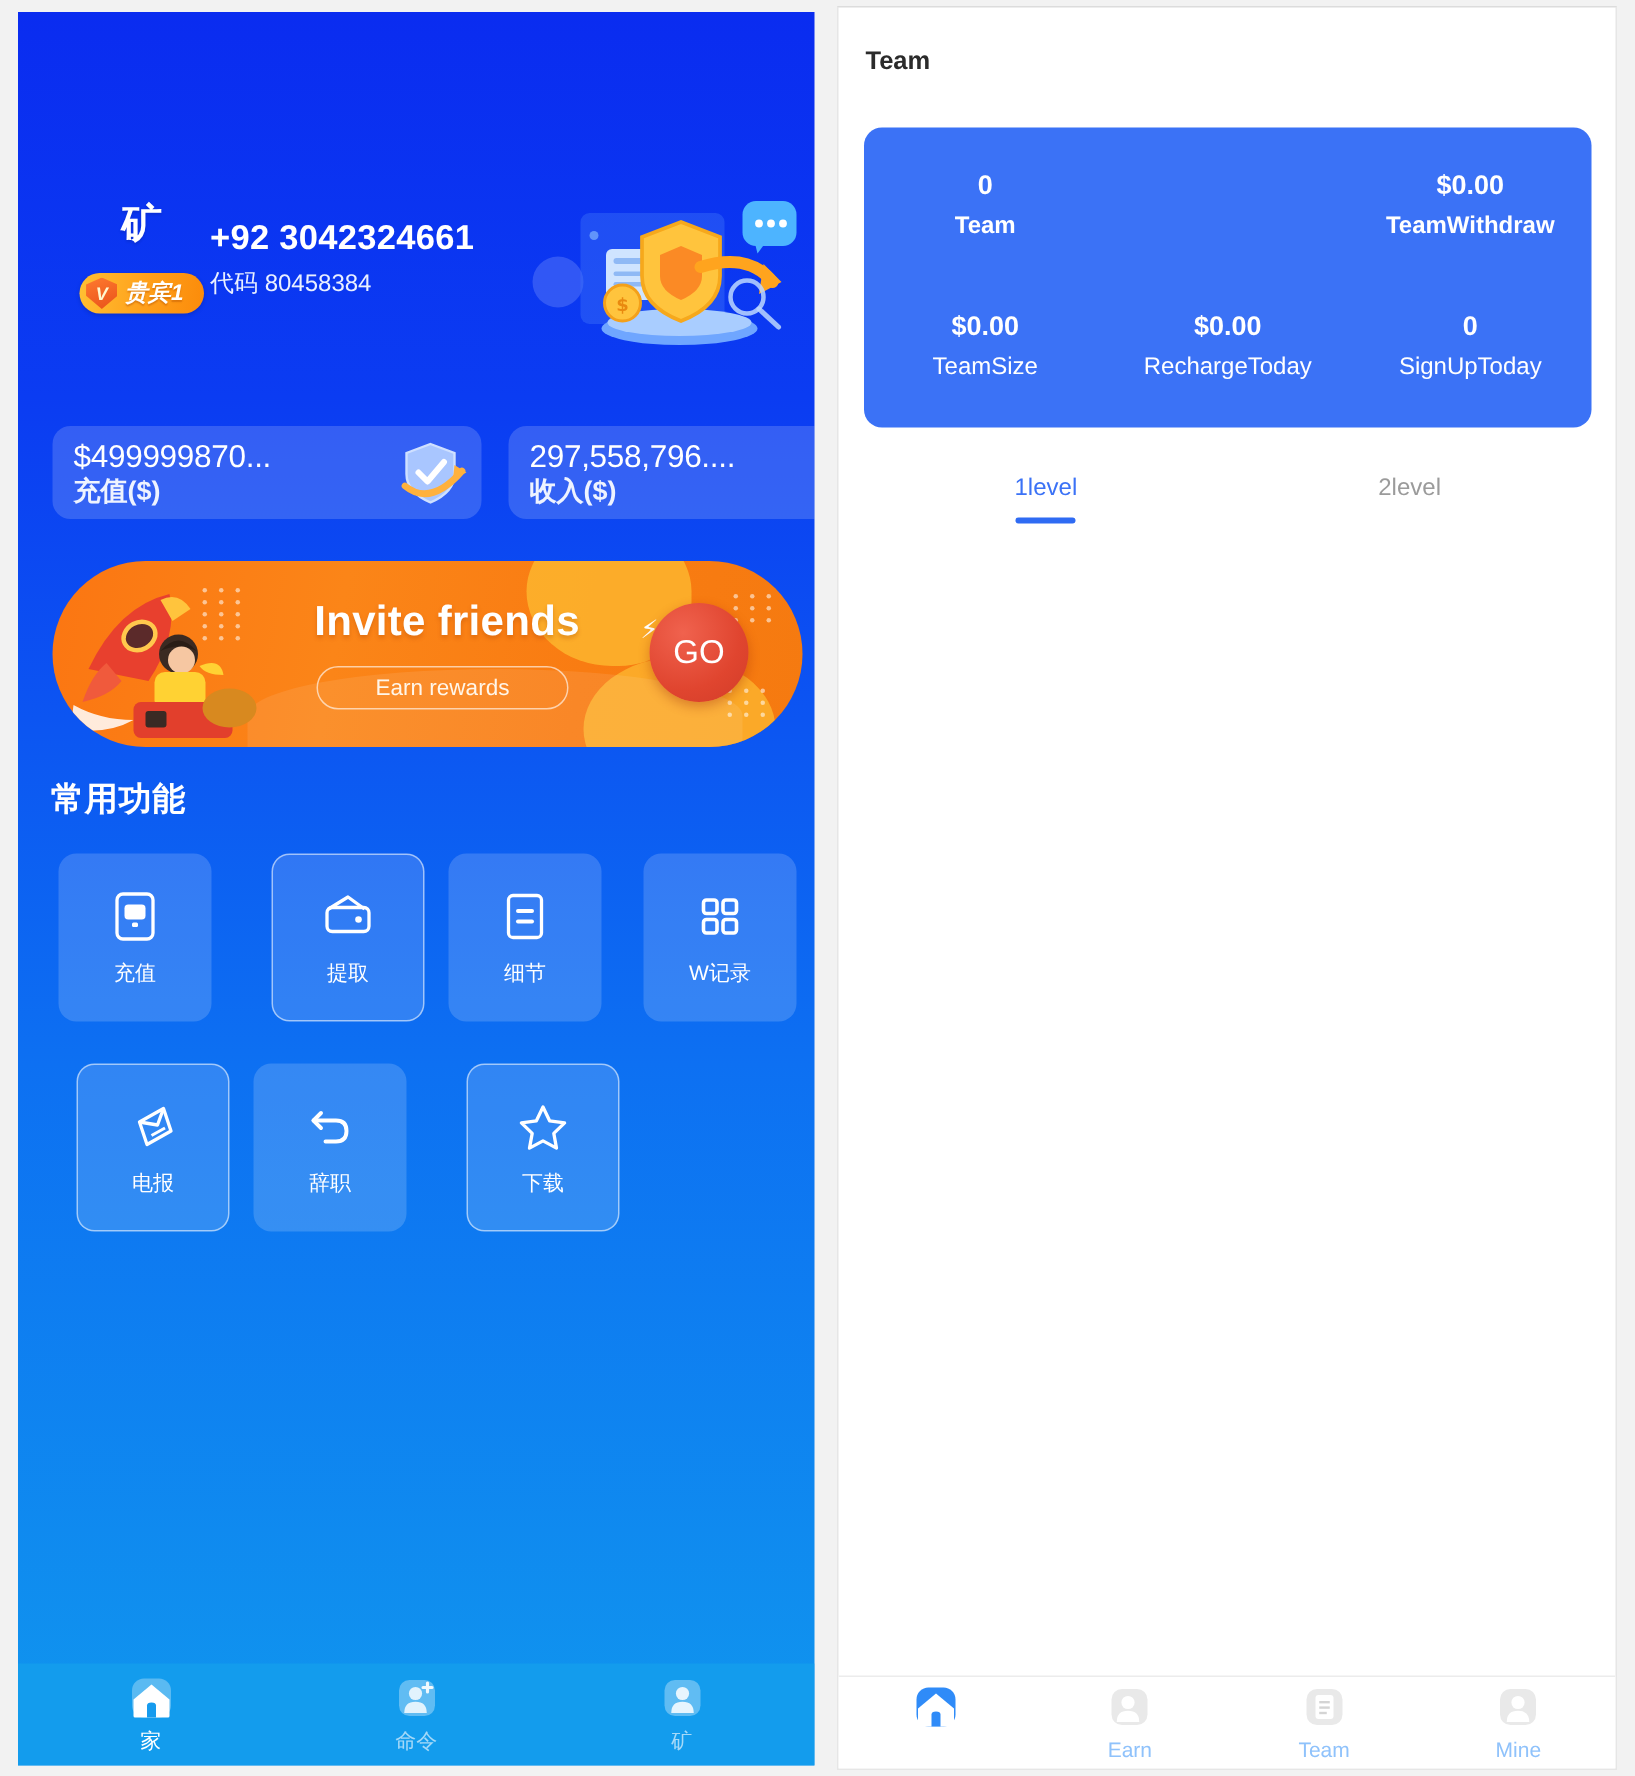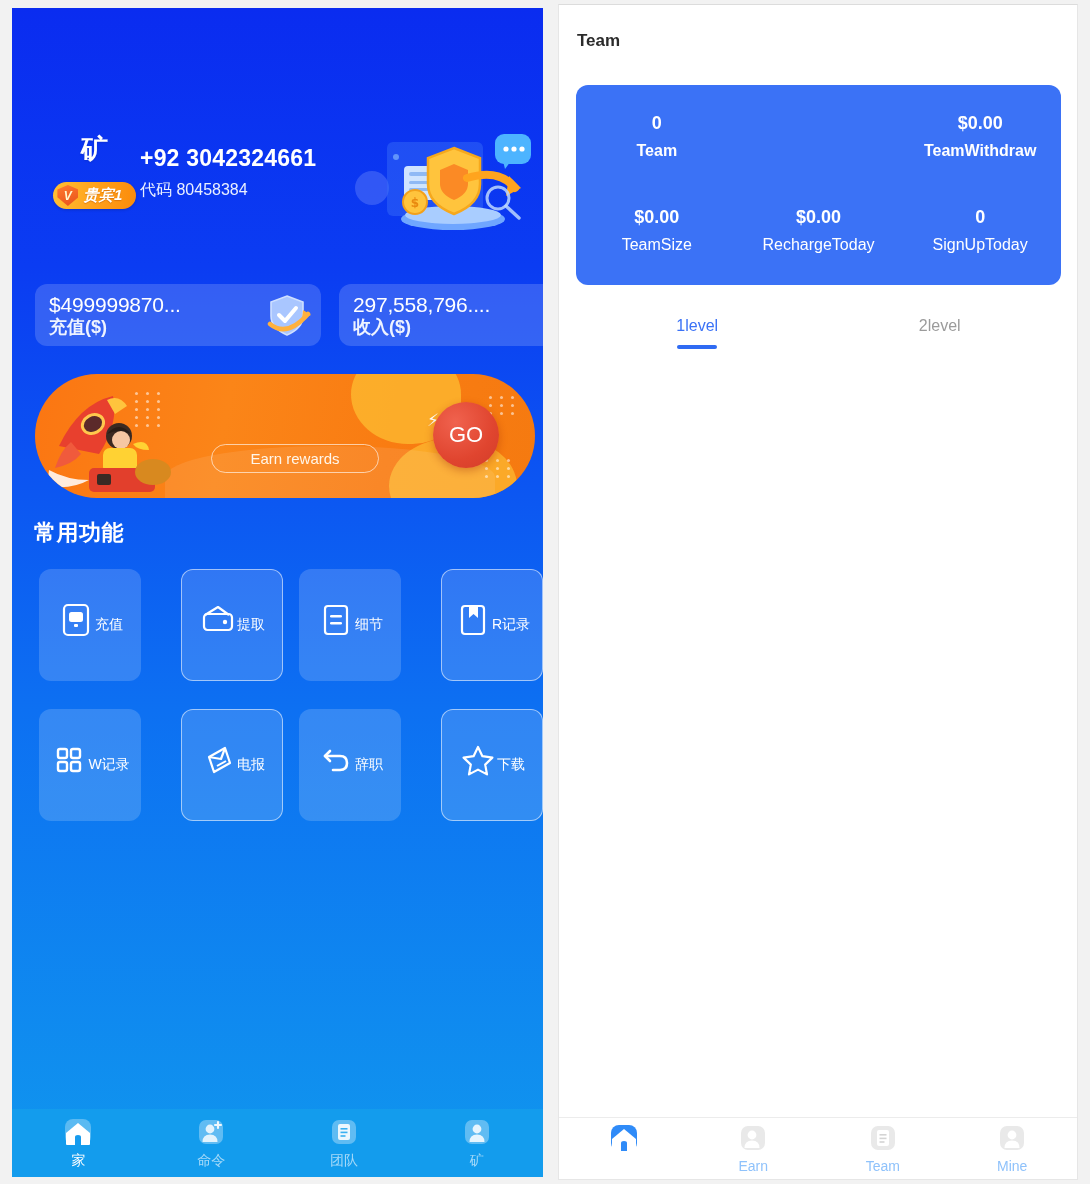--- a/index.html
+++ b/index.html
@@ -107,21 +107,21 @@
   }
 
   
   .fn-grid {
     position:absolute; left: 27px; top: 561px;
     display:grid; grid-template-columns: repeat(4, 102px); gap: 28px 28px;
   }
   .fn-cell {
     width: 102px; height: 112px; border-radius: 12px;
     background: rgba(255,255,255,.17);
-    display:flex; flex-direction:row; align-items:center; justify-content:center;
+    display:flex; flex-direction:column; align-items:center; justify-content:center;
   }
   .fn-cell.outlined { background: rgba(255,255,255,.15); border:1px solid rgba(255,255,255,.55);margin-left:12px; }
   .fn-icon { width: 38px; height: 38px; margin-bottom: 10px; }
   .fn-label { color:#fff; font-size: 14px; font-weight: 400; }
 
   
   .left-nav {
     position:absolute; left:0; bottom: 0; width: 531px; height: 68px;
     background: #139ced; display:flex; align-items:center;
   }
@@ -303,20 +303,21 @@
         <path d="M8 86 Q26 96 48 96 Q30 106 6 102 Z" fill="#ffffff" opacity=".85"></path>
         <circle cx="78" cy="52" r="13" fill="#3b2a22"></circle>
         <path d="M66 50 q12 -14 24 0 q-12 -6 -24 0" fill="#2a1d16"></path>
         <circle cx="80" cy="56" r="9" fill="#f6c7a2"></circle>
         <rect x="62" y="64" width="34" height="26" rx="7" fill="#ffd233"></rect>
         <path d="M92 60 q14 -6 16 6 q-12 0 -16 -6" fill="#ffd233"></path>
         <rect x="48" y="84" width="66" height="24" rx="5" fill="#e23f2c"></rect>
         <rect x="56" y="90" width="14" height="11" rx="2" fill="#3a2a24"></rect>
         <ellipse cx="112" cy="88" rx="18" ry="13" fill="#d8891f"></ellipse>
       </svg>
+      <div class="banner-title">Invite friends</div>
       <div class="banner-sub">Earn rewards</div>
       <div class="bolt">⚡</div>
       <div class="go-btn">GO</div>
     </div>
 
     <div class="section-title">常用功能</div>
 
     <div class="fn-grid">
 
       <div class="fn-cell">
@@ -339,27 +340,20 @@
 
       <div class="fn-cell">
         <svg class="fn-icon" viewBox="0 0 38 38">
           <rect x="8" y="5" width="22" height="28" rx="3" fill="none" stroke="#fff" stroke-width="2.2"></rect>
           <rect x="13" y="14" width="12" height="2.6" rx="1.3" fill="#fff"></rect>
           <rect x="13" y="21" width="12" height="2.6" rx="1.3" fill="#fff"></rect>
         </svg>
         <div class="fn-label">细节</div>
       </div>
 
-      <div class="fn-cell outlined">
-        <svg class="fn-icon" viewBox="0 0 38 38">
-          <rect x="8" y="5" width="22" height="28" rx="3" fill="none" stroke="#fff" stroke-width="2.2"></rect>
-          <path d="M15 5 L15 17 L19.5 13 L24 17 L24 5 Z" fill="#fff"></path>
-        </svg>
-        <div class="fn-label">R记录</div>
-      </div>
 
       <div class="fn-cell">
         <svg class="fn-icon" viewBox="0 0 38 38">
           <rect x="8" y="8" width="9" height="9" rx="2" fill="none" stroke="#fff" stroke-width="2.4"></rect>
           <rect x="21" y="8" width="9" height="9" rx="2" fill="none" stroke="#fff" stroke-width="2.4"></rect>
           <rect x="8" y="21" width="9" height="9" rx="2" fill="none" stroke="#fff" stroke-width="2.4"></rect>
           <rect x="21" y="21" width="9" height="9" rx="2" fill="none" stroke="#fff" stroke-width="2.4"></rect>
         </svg>
         <div class="fn-label">W记录</div>
       </div>
@@ -399,30 +393,20 @@
         <div class="nav-lbl">家</div>
       </div>
       <div class="nav-item">
         <svg class="nav-ico" viewBox="0 0 30 30">
           <rect x="3" y="3" width="24" height="24" rx="7" fill="#ffffff" opacity=".33"></rect>
           <circle cx="14" cy="12" r="4.4" fill="#ffffff" opacity=".82"></circle>
           <path d="M6.5 25 Q6.5 17.5 14 17.5 Q21.5 17.5 21.5 25 Z" fill="#ffffff" opacity=".82"></path>
           <path d="M22 5 L22 11 M19 8 L25 8" stroke="#ffffff" stroke-width="2.1" stroke-linecap="round" opacity=".9"></path>
         </svg>
         <div class="nav-lbl">命令</div>
-      </div>
-      <div class="nav-item">
-        <svg class="nav-ico" viewBox="0 0 30 30">
-          <rect x="3" y="3" width="24" height="24" rx="7" fill="#ffffff" opacity=".33"></rect>
-          <rect x="9" y="7" width="12" height="16" rx="2" fill="#ffffff" opacity=".88"></rect>
-          <rect x="11.5" y="11" width="7" height="1.6" fill="#3ab0f1"></rect>
-          <rect x="11.5" y="14.6" width="7" height="1.6" fill="#3ab0f1"></rect>
-          <rect x="11.5" y="18.2" width="5" height="1.6" fill="#3ab0f1"></rect>
-        </svg>
-        <div class="nav-lbl">团队</div>
       </div>
       <div class="nav-item">
         <svg class="nav-ico" viewBox="0 0 30 30">
           <rect x="3" y="3" width="24" height="24" rx="7" fill="#ffffff" opacity=".33"></rect>
           <circle cx="15" cy="12" r="4.4" fill="#ffffff" opacity=".85"></circle>
           <path d="M7.5 25 Q7.5 17.5 15 17.5 Q22.5 17.5 22.5 25 Z" fill="#ffffff" opacity=".85"></path>
         </svg>
         <div class="nav-lbl">矿</div>
       </div>
     </div>

